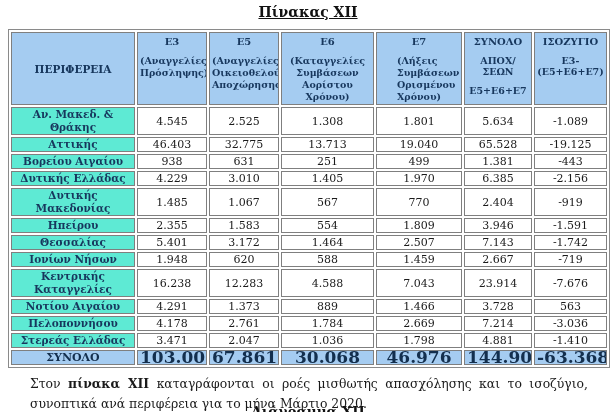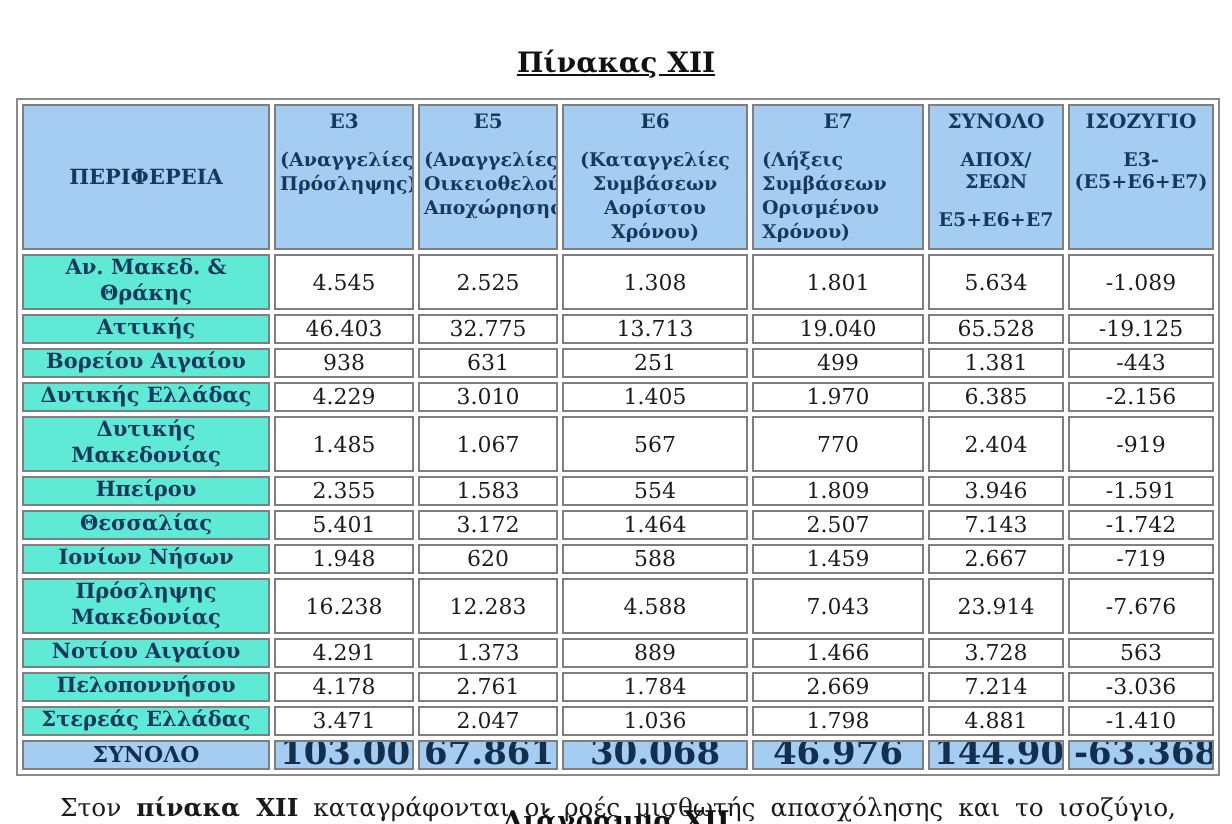--- a/index.html
+++ b/index.html
@@ -2,21 +2,21 @@
 <html><head>
 <meta charset="utf-8">
 <style>
   html,body{margin:0;padding:0;}
   body{
     width:616px;height:412px;overflow:hidden;background:#ffffff;
     font-family:"DejaVu Serif","Liberation Serif",serif;
     position:relative;color:#1b1b1b;
   }
   .page-title{
-    text-align:center;margin-top:24px;font-size:14px;font-weight:bold;color:#111;
+    text-align:center;margin-top:4px;font-size:14px;font-weight:bold;color:#111;
   }
   .page-title span{text-decoration:underline;}
   table.main{
     margin:9px 0 0 8px;
     width:600px;
     border-collapse:separate;
     border-spacing:2px;
     table-layout:fixed;
     border:1px solid #8a8a8a;
     background:#ffffff;
@@ -31,21 +31,21 @@
     background:#a5ccf1;
     color:#17375d;
     font-weight:bold;
     vertical-align:top;
     height:73px;
     text-align:center;
   }
   th.region-h{vertical-align:middle;font-size:10.5px;}
   .hcode{font-size:10px;padding-top:3px;line-height:11px;}
   .hdesc{font-size:9.5px;margin-top:8px;line-height:12px;}
-  .hdesc.left{text-align:left;padding-left:2px;}
+  .hdesc.left{text-align:left;padding-left:2px;margin-left:16px;}
   .hline{font-size:9.5px;margin-top:8px;line-height:11px;}
   td{height:15px;font-size:11px;line-height:13px;text-align:center;background:#ffffff;}
   td.region{
     background:#5eead4;color:#17375d;font-weight:bold;font-size:10.5px;
   }
   tr.total td{
     background:#a5ccf1;font-weight:bold;color:#132f4e;font-size:17px;
   }
   tr.total td.region{font-size:11px;}
   .note{
@@ -173,21 +173,21 @@
       <tr>
         <td class="region">Ιονίων Νήσων</td>
         <td class="num">1.948</td>
         <td class="num">620</td>
         <td class="num">588</td>
         <td class="num">1.459</td>
         <td class="num">2.667</td>
         <td class="num">-719</td>
       </tr>
       <tr>
-        <td class="region">Πρόσληψης Μακεδονίας</td>
+        <td class="region">Κεντρικής Καταγγελίες</td>
         <td class="num">16.238</td>
         <td class="num">12.283</td>
         <td class="num">4.588</td>
         <td class="num">7.043</td>
         <td class="num">23.914</td>
         <td class="num">-7.676</td>
       </tr>
       <tr>
         <td class="region">Νοτίου Αιγαίου</td>
         <td class="num">4.291</td>

